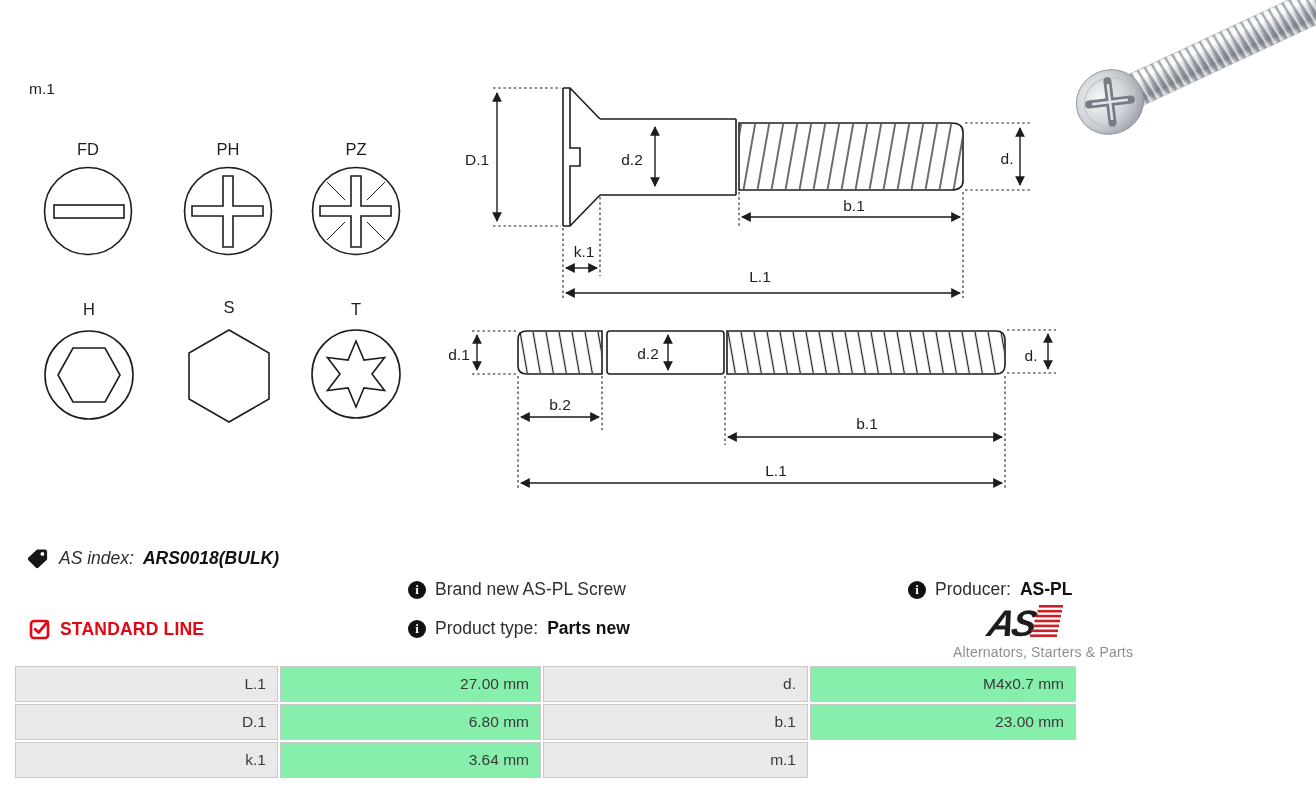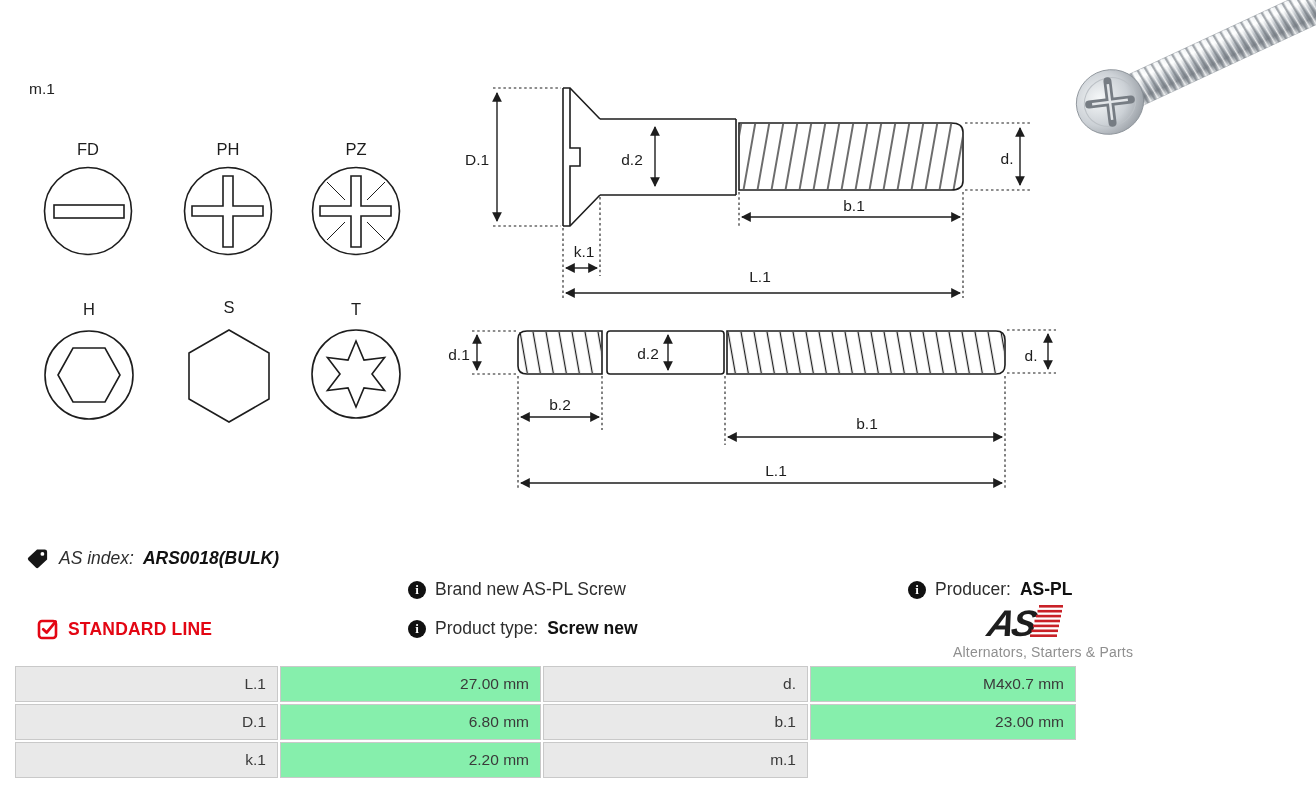--- a/index.html
+++ b/index.html
@@ -211,37 +211,37 @@
 
 <div class="info-item" style="left:26px;top:547px;font-style:italic;">
   <svg width="24" height="23" viewBox="0 0 24 24">
     <path d="M2,11 L11,2.5 H19 a2.5,2.5 0 0 1 2.5,2.5 V13 L12.5,21.5 a2,2 0 0 1 -2.8,0 L2,13.8 a2,2 0 0 1 0,-2.8 Z" fill="#161616"></path>
     <circle cx="16.6" cy="7.2" r="2" fill="#ffffff"></circle>
   </svg>
   <span>AS index:</span>
   <b>ARS0018(BULK)</b>
 </div>
 
-<div class="info-item" style="left:37px;top:618px;">
+<div class="info-item" style="left:29px;top:618px;">
   <svg width="22" height="22" viewBox="0 0 22 22">
     <rect x="2" y="3" width="17" height="17" rx="3" fill="none" stroke="#e30613" stroke-width="2.6"></rect>
     <path d="M6.2,11.3 L9.6,14.6 L18.6,3.6" fill="none" stroke="#e30613" stroke-width="2.8" stroke-linecap="round" stroke-linejoin="round"></path>
   </svg>
   <span class="red-line">STANDARD LINE</span>
 </div>
 
 <div class="info-item" style="left:408px;top:579px;">
   <span class="info-icon">i</span>
   <span>Brand new AS-PL Screw</span>
 </div>
 
 <div class="info-item" style="left:408px;top:618px;">
   <span class="info-icon">i</span>
   <span>Product type:</span>
-  <b>Screw new</b>
+  <b>Parts new</b>
 </div>
 
 <div class="info-item" style="left:908px;top:579px;">
   <span class="info-icon">i</span>
   <span>Producer:</span>
   <b>AS-PL</b>
 </div>
 
 <div class="logo-box">
   <svg width="134" height="40" viewBox="0 0 134 40">
@@ -269,16 +269,16 @@
     <div class="cell value">M4x0.7 mm</div>
   </div>
   <div class="spec-row">
     <div class="cell label">D.1</div>
     <div class="cell value">6.80 mm</div>
     <div class="cell label">b.1</div>
     <div class="cell value">23.00 mm</div>
   </div>
   <div class="spec-row">
     <div class="cell label">k.1</div>
-    <div class="cell value">2.20 mm</div>
+    <div class="cell value">3.64 mm</div>
     <div class="cell label">m.1</div>
   </div>
 </div>
 
 </body></html>

